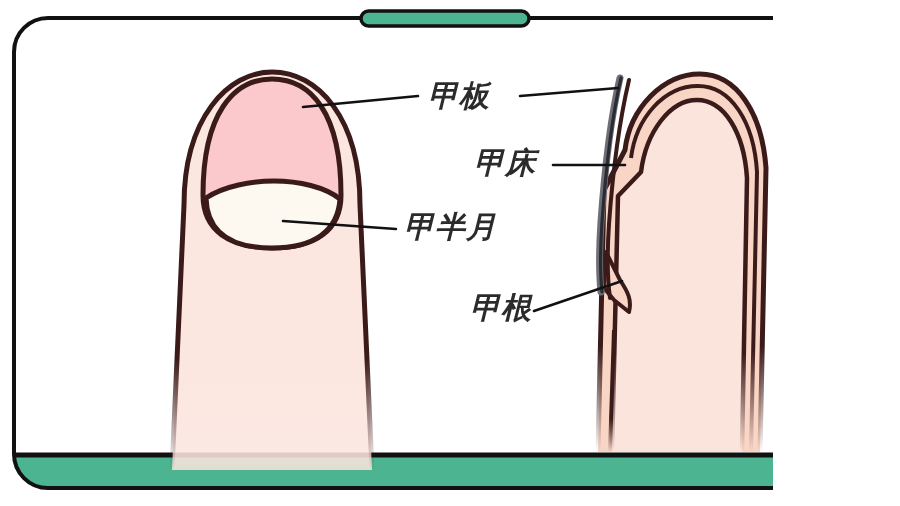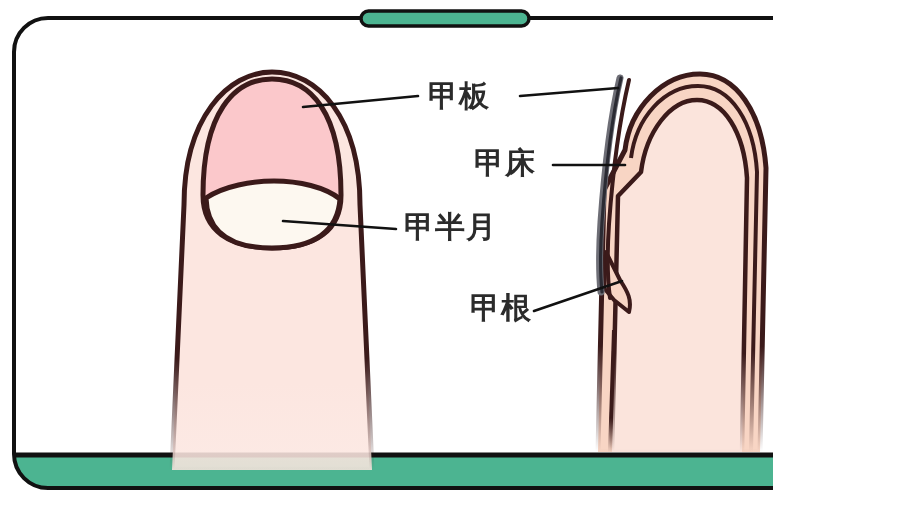--- a/index.html
+++ b/index.html
@@ -9,20 +9,21 @@
   }
   body {
     font-family: "Liberation Sans", "DejaVu Sans", sans-serif;
   }
   #stage {
     position: relative;
     width: 773px;
     height: 506px;
     background: #ffffff;
     overflow: hidden;
+    font-style: italic;
   }
   #diagram-svg {
     position: absolute;
     left: 0;
     top: 0;
     width: 900px;
     height: 506px;
     display: block;
   }
   .label-text {

